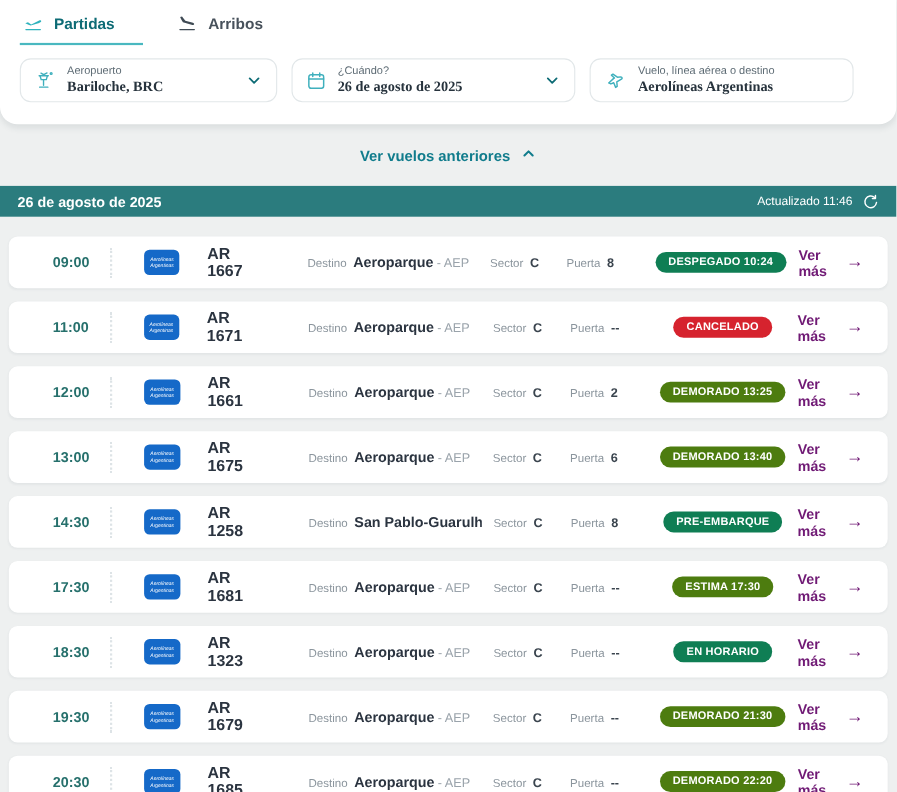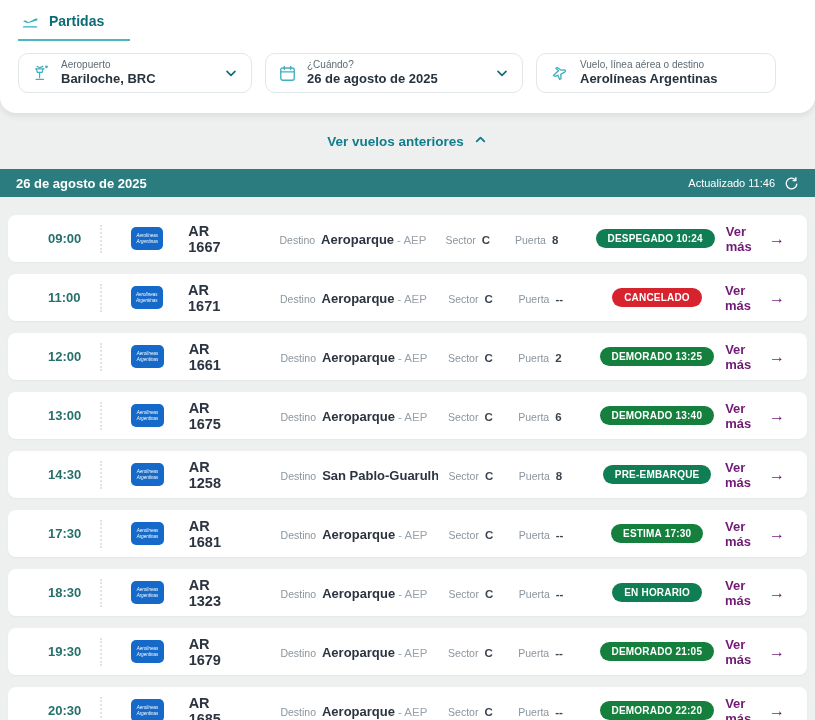--- a/index.html
+++ b/index.html
@@ -14,21 +14,21 @@
   .tab.active{color:#0d6b75;border-bottom-color:#49b8c0;padding-right:26px;}
   .tab.inactive{color:#47515b;}
   .tab svg{display:block;}
   .fields{display:flex;gap:13px;margin-top:12px;}
   .field{display:flex;align-items:center;gap:10px;border:1px solid #e2e7e9;
     border-radius:10px;background:#fff;padding:6px 12px;height:40px;
     box-sizing:border-box;cursor:pointer;}
   .field-icon{color:#3fb0bd;flex:0 0 auto;display:flex;}
   .ftext{display:flex;flex-direction:column;line-height:1.25;min-width:0;}
   .flabel{font-size:10px;color:#5d6b74;}
-  .fvalue{font-size:13px;font-weight:700;color:#27333d;white-space:nowrap;}
+  .fvalue{font-size:13px;font-weight:700;color:#27333d;white-space:nowrap;font-family:Liberation Serif, serif;}
   .chev{margin-left:auto;color:#0d6b75;display:flex;}
   .f1{width:234px;} .f2{width:258px;} .f3{width:240px;}
   
   .prev-wrap{display:flex;justify-content:center;
     height:56px;}
   .prev-link{display:flex;align-items:center;gap:9px;color:#107c8c;
     font-size:13.5px;font-weight:700;cursor:pointer;}
   
   .date-bar{background:#2b7c7e;color:#fff;height:28px;display:flex;
     align-items:center;justify-content:space-between;padding:0 16px;}
@@ -50,38 +50,47 @@
   .dest .val{font-size:13px;font-weight:700;color:#2b3440;}
   .dest .code{font-size:11.5px;color:#9aa3ab;margin-left:3px;}
   .sector{width:74px;white-space:nowrap;}
   .gate{width:88px;white-space:nowrap;}
   .val2{font-size:11.5px;font-weight:700;color:#3a444e;}
   .pillwrap{width:142px;display:flex;justify-content:center;}
   .pill{color:#fff;font-size:10px;font-weight:700;letter-spacing:.2px;
     padding:4px 12px;border-radius:999px;white-space:nowrap;}
   .pill.green{background:#0f7e54;}
   .pill.red{background:#d6232e;}
-  .pill.orange{background:#15803d;}
+  .pill.orange{background:#4d7c0f;}
   .more{margin-left:auto;margin-right:22px;display:flex;align-items:center;gap:9px;
     color:#701a75;font-size:13px;font-weight:700;text-decoration:none;cursor:pointer;}
   .arrow{font-size:16px;font-weight:400;line-height:1;}
 </style>
 </head>
 <body>
 
 <div class="top-card">
   <div class="tabs">
     <div class="tab active">
       <span>
         <svg width="21" height="18" viewBox="0 0 24 24" fill="#2fb3bd">
           <path d="M2 12.2l3.2-1.1 4 2.6 9.6-4.9c1.6-.7 3 .2 2.4 1.4-.3.7-1.3 1.3-2.3 1.6l-10.4 3.1-2.6-.8z"></path>
           <rect x="2" y="19" width="19" height="1.7" rx=".8"></rect>
         </svg>
       </span>
       <span>Partidas</span>
+    </div>
+    <div class="tab inactive">
+      <span>
+        <svg width="21" height="18" viewBox="0 0 24 24" fill="#3f4a54">
+          <path d="M3 4.5l2.3-.6 4 5.2 9.3 2.6c1.4.4 2 1.8.9 2.4-.6.4-1.7.3-2.7 0L6.4 11 4.2 7.2z"></path>
+          <rect x="2" y="19" width="19" height="1.7" rx=".8"></rect>
+        </svg>
+      </span>
+      <span>Arribos</span>
     </div>
   </div>
 
   <div class="fields">
     <div class="field f1">
       <span class="field-icon">
         <svg width="20" height="20" viewBox="0 0 24 24" fill="none" stroke="currentColor" stroke-width="1.5" stroke-linecap="round">
           <path d="M5.5 7h10"></path>
             <path d="M6.5 7l1.2 4.2h5.6L14.5 7"></path>
           <path d="M10.3 11.2v6.3"></path>
@@ -298,21 +307,21 @@
     <div class="time">19:30</div>
     <div class="vdiv"></div>
     <div class="logo">
         <span>Aerolíneas Argentinas</span>
       </div>
     <div class="flight">AR 1679</div>
     <div class="dest"><span class="lbl">Destino</span><span class="val">Aeroparque</span><span class="code">- AEP</span></div>
     <div class="sector"><span class="lbl">Sector</span><span class="val2">C</span></div>
     <div class="gate"><span class="lbl">Puerta</span><span class="val2">--</span></div>
     <div class="pillwrap">
-        <span class="pill orange">DEMORADO 21:05</span>
+        <span class="pill orange">DEMORADO 21:30</span>
       </div>
     <a class="more">
         <span>Ver más</span>
         <span class="arrow">→</span>
       </a>
   </div>
 
   <div class="row-card">
     <div class="time">20:30</div>
     <div class="vdiv"></div>

